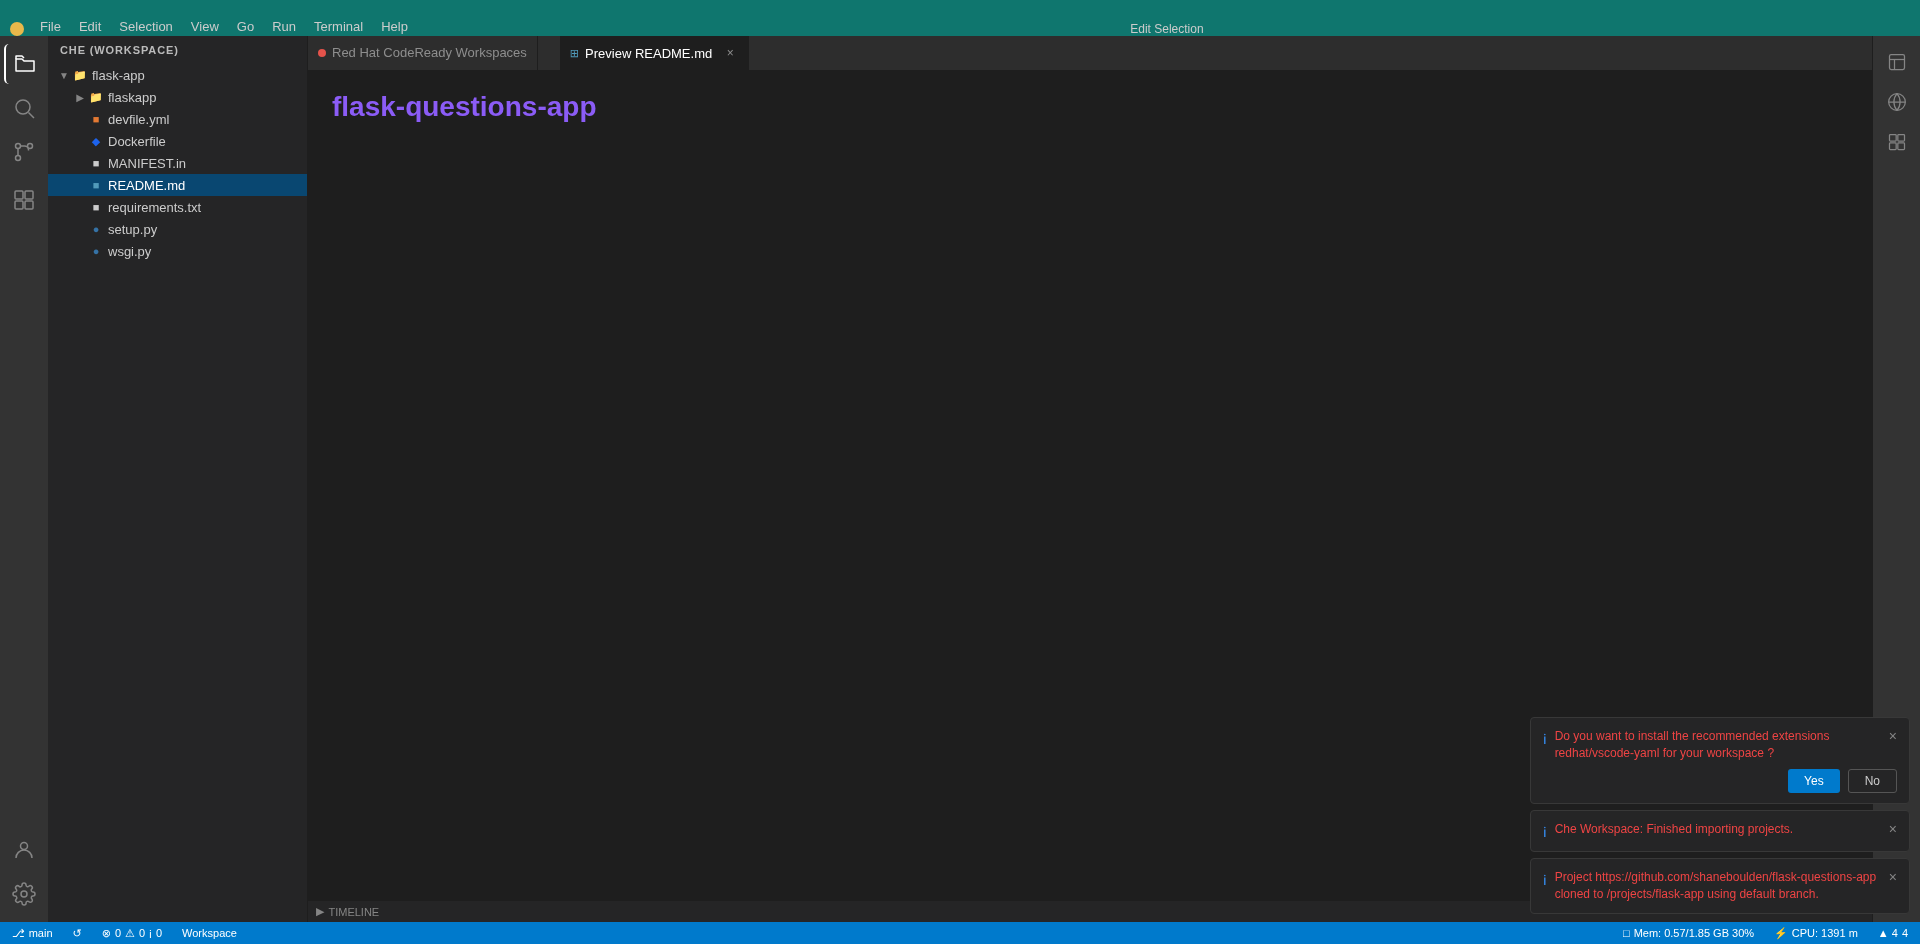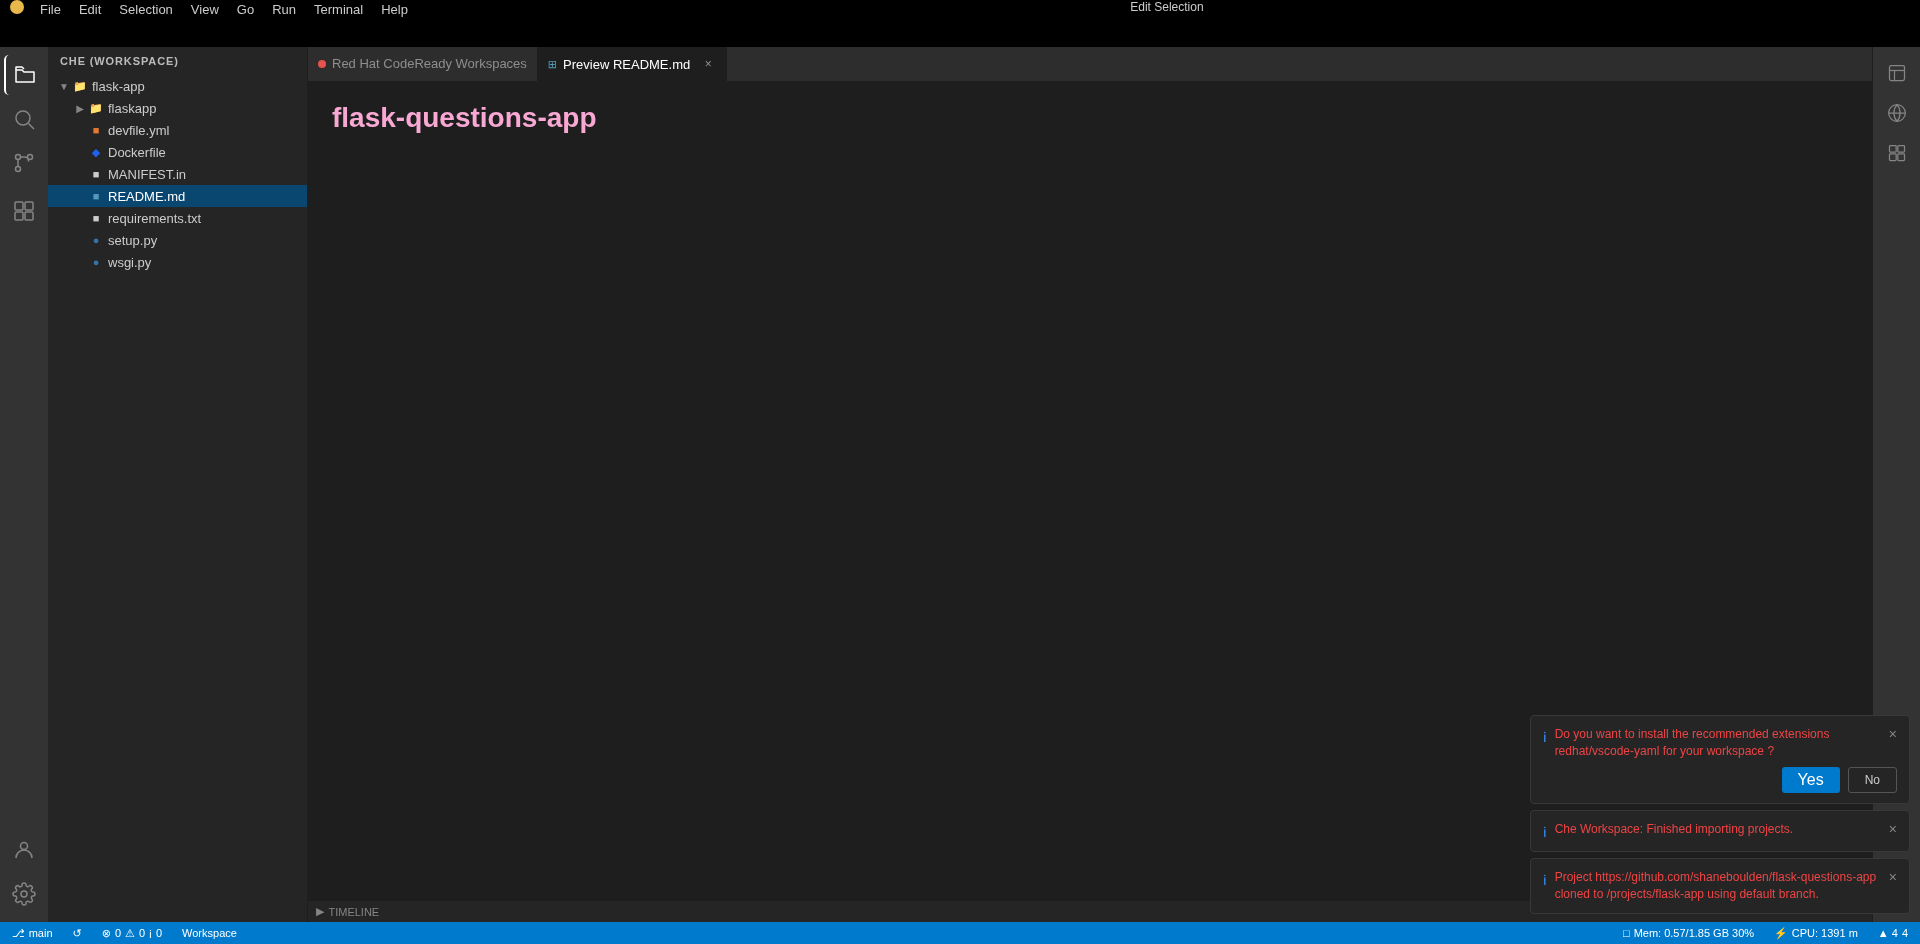--- a/index.html
+++ b/index.html
@@ -1,19 +1,19 @@
 <!DOCTYPE html>
 <html><head>
   <meta charset="utf-8">
   <style>
     * { margin: 0; padding: 0; box-sizing: border-box; }
     body { font-family: -apple-system, BlinkMacSystemFont, 'Segoe UI', sans-serif; background: #1e1e1e; color: #cccccc; font-size: 13px; overflow: hidden; height: 944px; width: 1920px; display: flex; flex-direction: column; }
 
     
-    .title-bar { height: 47px; background: #000000; display: flex; align-items: flex-start; padding: 0 10px; gap: 8px; flex-shrink: 0; }
+    .title-bar { height: 36px; background: #0f766e; display: flex; align-items: flex-end; padding: 0 10px; gap: 8px; flex-shrink: 0; }
     .title-bar-icon { width: 14px; height: 14px; background: #e8b84b; border-radius: 50%; flex-shrink: 0; }
     .title-bar-menu { display: flex; gap: 2px; align-items: center; }
     .menu-item { padding: 2px 8px; color: #cccccc; font-size: 13px; cursor: pointer; border-radius: 3px; }
     .title-bar-title { flex: 1; text-align: center; color: #cccccc; font-size: 12px; }
 
     
     .app { display: flex; flex: 1; overflow: hidden; }
 
     
     .activity-bar { width: 48px; background: #333333; display: flex; flex-direction: column; align-items: center; padding-top: 8px; gap: 4px; flex-shrink: 0; }
@@ -34,44 +34,44 @@
     .tree-item .file-icon { width: 16px; height: 16px; margin-right: 4px; display: inline-flex; align-items: center; justify-content: center; font-size: 11px; flex-shrink: 0; }
     .tree-item .label { flex: 1; overflow: hidden; text-overflow: ellipsis; }
 
     
     .icon-folder { color: #dcb67a; }
 
     
     .editor-area { flex: 1; display: flex; flex-direction: column; overflow: hidden; }
 
     
-    .tabs-bar { height: 35px; background: #2d2d2d; display: flex; align-items: flex-end; flex-shrink: 0; border-bottom: 1px solid #1e1e1e; }
+    .tabs-bar { height: 35px; background: #2d2d2d; display: flex; align-items: flex-end; flex-shrink: 0; border-bottom: 1px solid #1e1e1e; gap: 22px; }
     .tab { display: flex; align-items: center; padding: 0 10px; height: 35px; background: #2d2d2d; color: #8e8e8e; cursor: pointer; border-right: 1px solid #1e1e1e; font-size: 13px; gap: 6px; white-space: nowrap; min-width: 120px; }
     .tab.active { background: #1e1e1e; color: #ffffff; border-top: 1px solid #007acc; }
     .tab .tab-close { width: 16px; height: 16px; border-radius: 3px; display: flex; align-items: center; justify-content: center; font-size: 12px; margin-left: 4px; color: #8e8e8e; }
     .tab-red-dot { width: 8px; height: 8px; background: #e5534b; border-radius: 50%; flex-shrink: 0; }
     .tab-preview-icon { color: #519aba; font-size: 11px; }
 
     
     .editor-content { flex: 1; background: #1e1e1e; padding: 20px 24px; overflow-y: auto; position: relative; }
-    .editor-content h1 { color: #f9a8d4; font-size: 28px; font-weight: 600; margin-bottom: 6px; }
+    .editor-content h1 { color: #8b5cf6; font-size: 28px; font-weight: 600; margin-bottom: 6px; }
 
     
     .right-bar { width: 48px; background: #333333; display: flex; flex-direction: column; align-items: center; padding-top: 8px; gap: 4px; flex-shrink: 0; border-left: 1px solid #1e1e1e; }
     .right-bar-item { width: 36px; height: 36px; display: flex; align-items: center; justify-content: center; cursor: pointer; color: #858585; border-radius: 3px; }
 
     
     .notifications-container { position: fixed; bottom: 30px; right: 10px; display: flex; flex-direction: column; gap: 6px; z-index: 100; width: 380px; }
     .notification { background: #252526; border: 1px solid #383838; border-radius: 4px; padding: 10px 12px; display: flex; flex-direction: column; gap: 8px; }
     .notification-content { display: flex; align-items: flex-start; gap: 8px; }
     .notification-icon { color: #3794ff; font-size: 14px; flex-shrink: 0; margin-top: 1px; }
     .notification-text { flex: 1; font-size: 12px; color: #ef4444; line-height: 1.4; }
     .notification-close { color: #858585; cursor: pointer; font-size: 14px; flex-shrink: 0; }
     .notification-actions { display: flex; gap: 8px; justify-content: flex-end; }
-    .btn-yes { background: #007acc; color: #ffffff; border: none; padding: 4px 16px; border-radius: 3px; cursor: pointer; font-size: 16px; }
+    .btn-yes { background: #007acc; color: #ffffff; border: none; padding: 4px 16px; border-radius: 3px; cursor: pointer; font-size: 12px; }
     .btn-no { background: transparent; color: #cccccc; border: 1px solid #555; padding: 4px 16px; border-radius: 3px; cursor: pointer; font-size: 12px; }
 
     
     .status-bar { height: 22px; background: #007acc; display: flex; align-items: center; padding: 0 8px; gap: 12px; flex-shrink: 0; color: #ffffff; font-size: 11px; }
     .status-item { display: flex; align-items: center; gap: 4px; cursor: pointer; padding: 0 4px; height: 100%; white-space: nowrap; }
     .status-spacer { flex: 1; }
 
     
     .timeline-bar { height: 22px; background: #252526; display: flex; align-items: center; padding: 0 8px; border-top: 1px solid #1e1e1e; flex-shrink: 0; }
     .timeline-label { font-size: 11px; color: #858585; display: flex; align-items: center; gap: 4px; cursor: pointer; }

